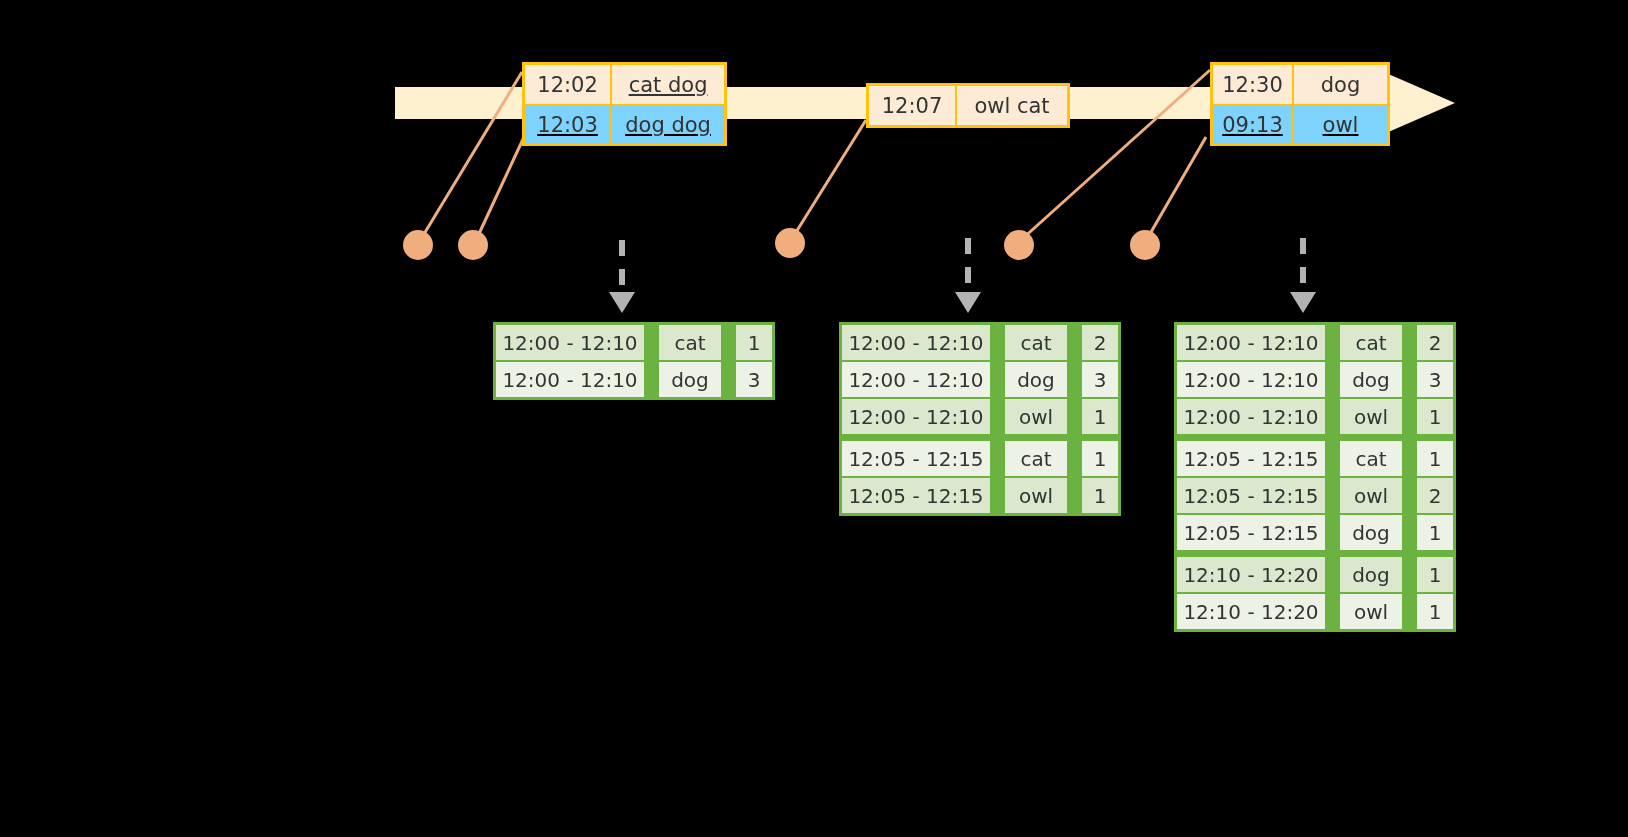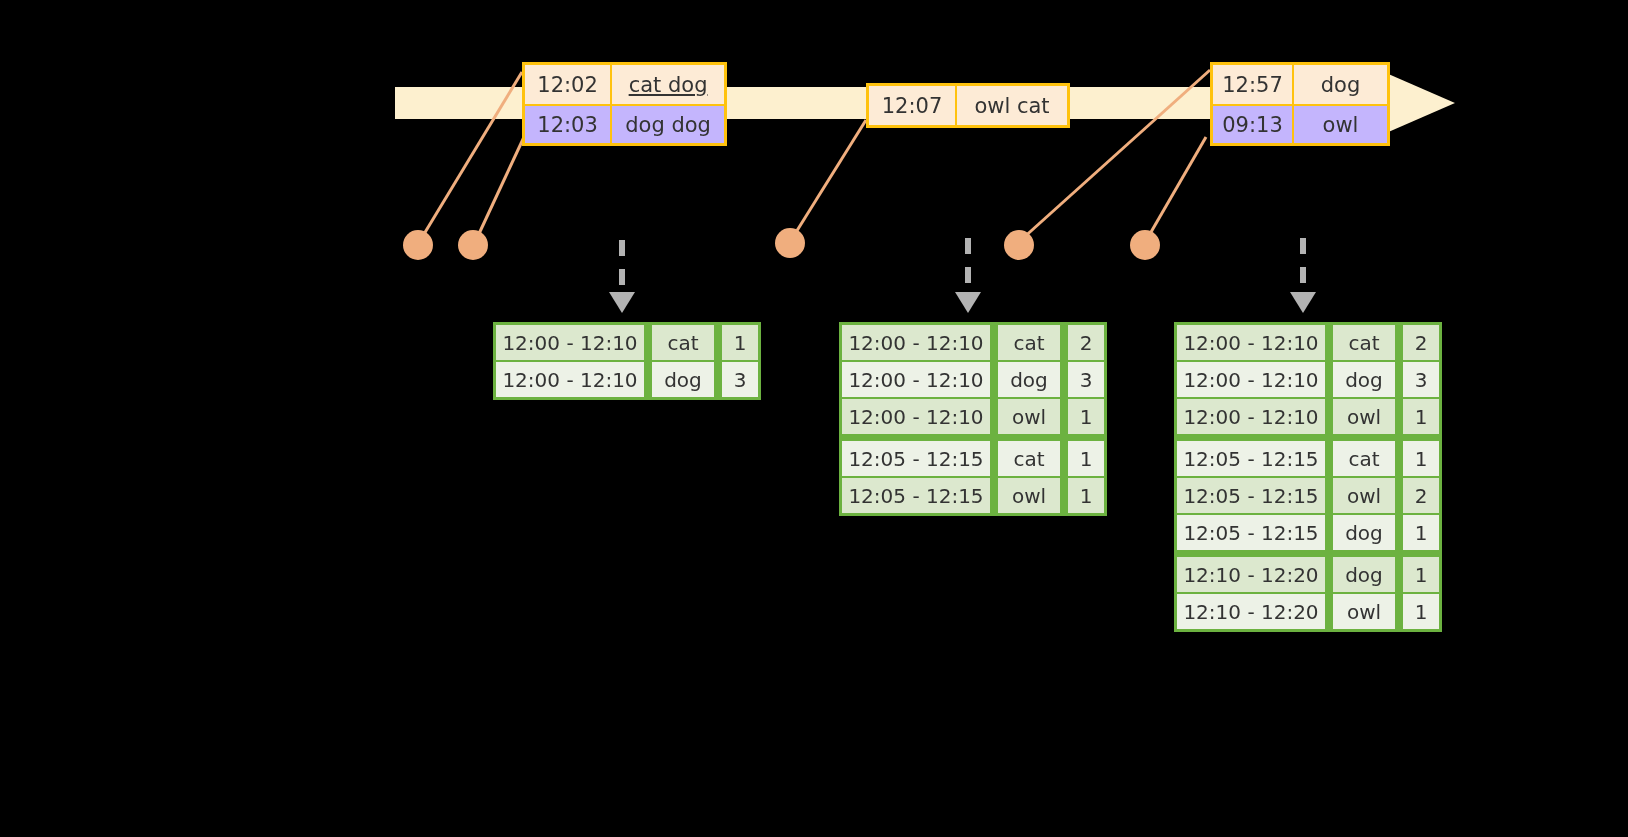--- a/index.html
+++ b/index.html
@@ -23,37 +23,37 @@
     border: 3px solid #FFC20E;
     background: #FDEBD6;
     display: flex;
     flex-direction: column;
   }
   .evt-row {
     display: flex;
     height: 39px;
   }
   .evt-row + .evt-row { border-top: 2px solid #FFC20E; }
-  .evt-row.alt { background: #c4b5fd; }
+  .evt-row.alt { background: #7dd3fc; text-decoration: underline; }
   .evt-time, .evt-val {
     display: flex; align-items: center; justify-content: center;
     font-size: 21px; color: #333333;
     white-space: nowrap;
   }
   .evt-time { border-right: 2px solid #FFC20E; }
 
   
   .rtable {
     position: absolute;
     border: 3px solid #6CB240;
     background: #6CB240;
     display: flex; flex-direction: column;
     gap: 2px;
   }
-  .rrow { display: flex; gap: 8px; height: 35px; }
+  .rrow { display: flex; gap: 15px; height: 35px; }
   .rcell {
     display: flex; align-items: center; justify-content: center;
     font-size: 20px; color: #333333;
     background: #DCE8CE;
     white-space: nowrap;
   }
   .rrow.light .rcell { background: #EDF2E7; }
   .rgroup-sep { height: 3px; background: #6CB240; }
   .c-win { width: 148px; }
   .c-word { width: 62px; }
@@ -112,21 +112,21 @@
 
   <div class="evt" style="left:866px; top:83px; width:204px;">
     <div class="evt-row">
       <div class="evt-time" style="width:88px;">12:07</div>
       <div class="evt-val" style="width:110px;">owl cat</div>
     </div>
   </div>
 
   <div class="evt" style="left:1210px; top:62px; width:180px;">
     <div class="evt-row">
-      <div class="evt-time" style="width:81px;">12:57</div>
+      <div class="evt-time" style="width:81px;">12:30</div>
       <div class="evt-val" style="width:93px;">dog</div>
     </div>
     <div class="evt-row alt">
       <div class="evt-time" style="width:81px;">09:13</div>
       <div class="evt-val" style="width:93px;">owl</div>
     </div>
   </div>
 
   <div class="rtable" style="left:493px; top:322px;">
       <div class="rrow">

